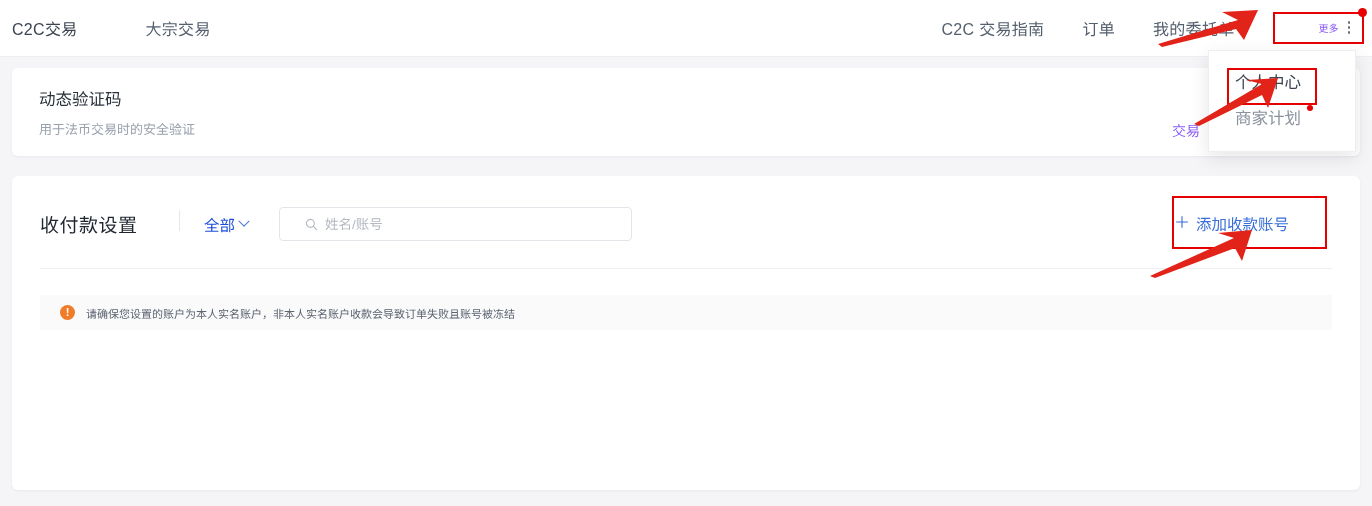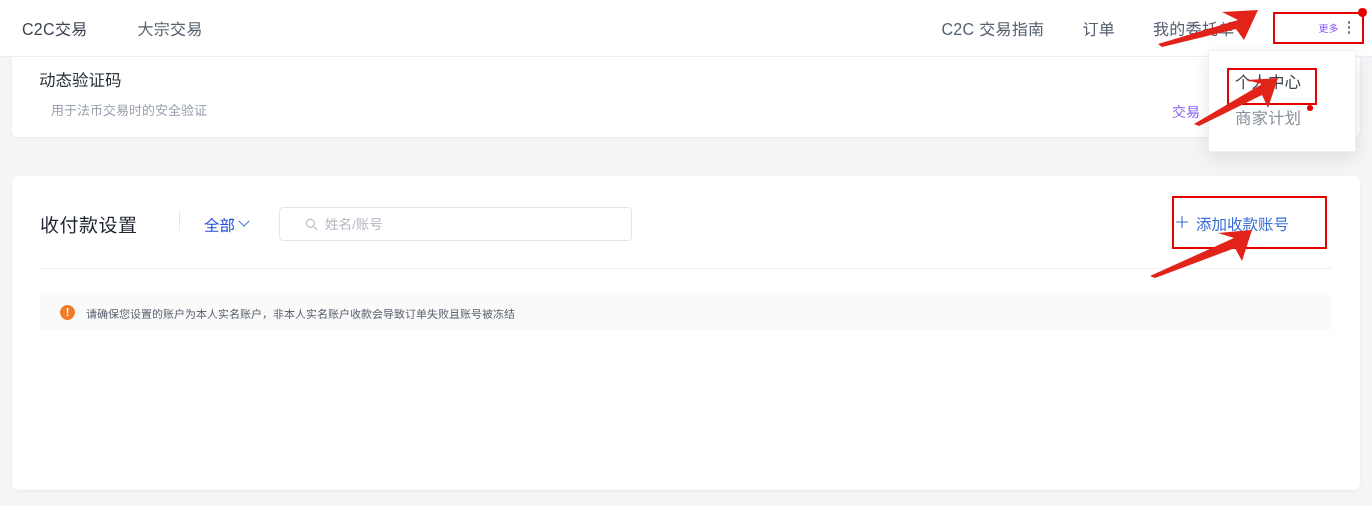--- a/index.html
+++ b/index.html
@@ -16,21 +16,21 @@
 
   
   .navbar {
     position: absolute; top: 0; left: 0;
     width: 1372px; height: 57px;
     background: #ffffff;
     border-bottom: 1px solid #eceef1;
     display: flex; align-items: center;
     z-index: 5;
   }
-  .nav-left { display: flex; align-items: center; padding-left: 22px; gap: 50px; }
+  .nav-left { display: flex; align-items: center; padding-left: 12px; gap: 68px; }
   .nav-right { display: flex; align-items: center; margin-left: auto; padding-right: 8px; gap: 38px; }
   .nav-item {
     font-size: 16px;
     color: #55606e;
     letter-spacing: .3px;
     white-space: nowrap;
     cursor: pointer;
   }
   .nav-item.strong { color: #3c4451; }
 
@@ -90,30 +90,30 @@
     pointer-events: none;
   }
 
   
   .card {
     position: absolute;
     background: #ffffff;
     border-radius: 6px;
     box-shadow: 0 1px 3px rgba(16,24,40,.05);
   }
-  .card-otp { left: 12px; top: 49px; width: 1348px; height: 88px; text-decoration: underline; }
+  .card-otp { left: 12px; top: 68px; width: 1348px; height: 88px; text-decoration: underline; }
   .card-pay { left: 12px; top: 176px; width: 1348px; height: 314px; }
 
   .otp-title {
     position: absolute; left: 27px; top: 18px;
     font-size: 16.5px; color: #2b323c;
   }
   .otp-sub {
     position: absolute; left: 27px; top: 51px;
-    font-size: 13px; color: #9aa1ad; margin-left: 12px;
+    font-size: 13px; color: #9aa1ad;
   }
   .otp-right {
     position: absolute; right: 160px; top: 52px;
     font-size: 14px; color: #8b5cf6;
     white-space: nowrap;
   }
 
   
   .pay-head { position: absolute; left: 0; top: 0; width: 100%; height: 92px; }
   .pay-title {

